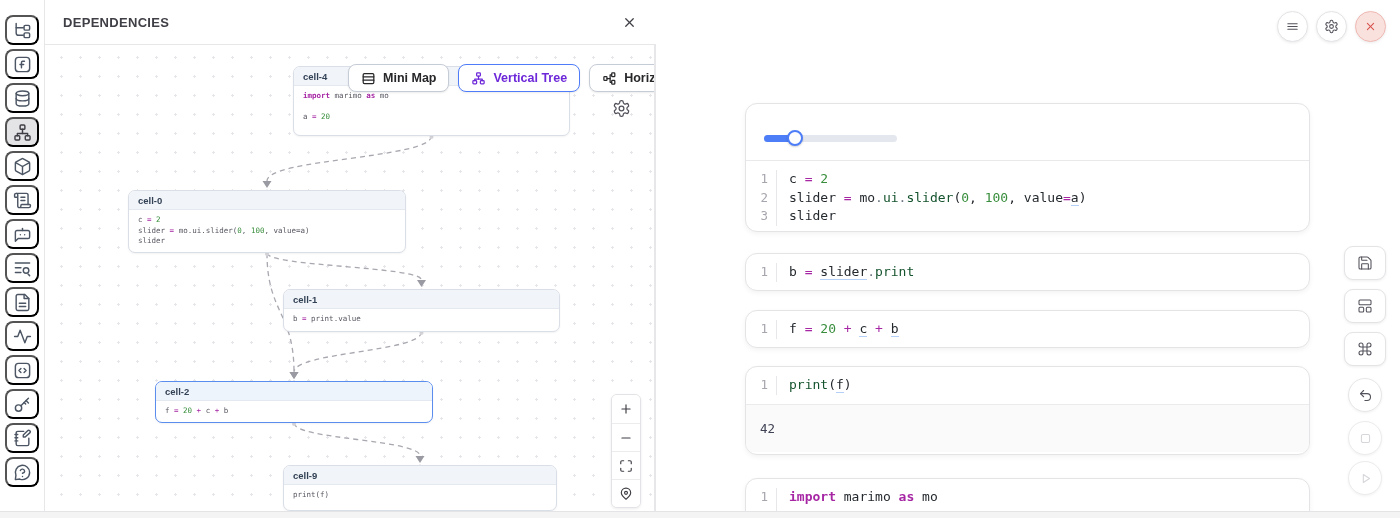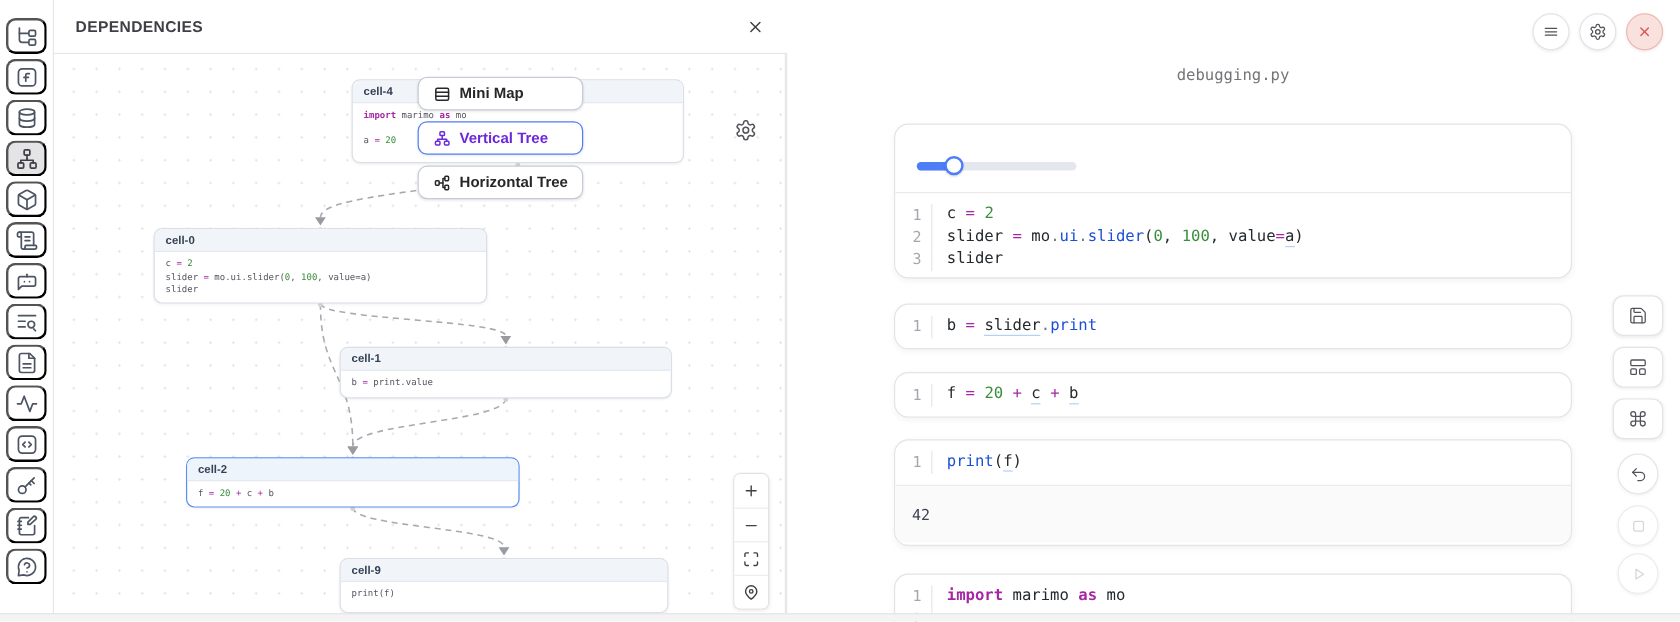--- a/index.html
+++ b/index.html
@@ -31,21 +31,21 @@
   .gnode { position:absolute; background:#fff; border:1px solid #d9dee7; border-radius:7px;
     box-shadow:0 1px 2px rgba(0,0,0,.05); overflow:hidden; z-index:2; cursor:pointer; }
   .gnode.selected { border:1.5px solid #5b8def; }
   .gnode-header { background:#f1f5f9; padding:4px 9px 3px; font-size:9.5px; font-weight:700;
     color:#334155; border-bottom:1px solid #e4e9f0; }
   .gnode.selected .gnode-header { background:#eef4fc; }
   .gnode-body { padding:5px 9px; font-family:"DejaVu Sans Mono", monospace; font-size:7.5px;
     line-height:10.5px; color:#565661; white-space:pre; }
   .gnode-body .tk-p, .gnode-body .tk-d { color:#565661; }
 
-  .view-btns { position:absolute; left:303px; top:19px; display:flex; gap:9px; z-index:5;flex-direction:column; }
+  .view-btns { position:absolute; left:303px; top:19px; display:flex; gap:9px; z-index:5; }
   .view-btn { height:28px; padding:0 12px; display:flex; align-items:center; gap:7px;
     background:#fff; border:1px solid #c6ccd6; border-radius:8px; font-size:12.5px; font-weight:600;
     color:#27272a; box-shadow:0 1px 2px rgba(0,0,0,.08); cursor:pointer; white-space:nowrap; }
   .view-btn.active { border-color:#4f7df9; color:#6d28d9; }
   .graph-gear { position:absolute; left:567px; top:54px; background:none; border:none;
     color:#52525b; z-index:5; cursor:pointer; }
   .zoom-ctrls { position:absolute; left:566px; top:349px; width:30px; background:#fff;
     border:1px solid #e3e3e7; border-radius:6px; box-shadow:0 1px 3px rgba(0,0,0,.08);
     z-index:5; overflow:hidden; }
   .zc-btn { width:100%; height:28px; display:flex; align-items:center; justify-content:center;
@@ -74,21 +74,21 @@
   .code-area { padding:9px 0; cursor:text; }
   .code-line { display:flex; font-family:"DejaVu Sans Mono", monospace; font-size:13px;
     line-height:18.5px; white-space:pre; }
   .gutter { width:31px; flex:none; text-align:right; padding-right:8px; color:#a6a6ae;
     border-right:1px solid #e7e7ea; font-size:12.5px; user-select:none; }
   .code-text { padding-left:12px; }
   .output-area { background:#fafafa; border-top:1px solid #ebebee; padding:16px 14px;
     font-family:"DejaVu Sans Mono", monospace; font-size:12.5px; color:#3f4254; }
 
   .tk-p { color:#24292e; } .tk-o { color:#a626a4; } .tk-n { color:#388e3c; }
-  .tk-f { color:#1d4ed8; } .tk-k { color:#a626a4; font-weight:bold; }
+  .tk-f { color:#14532d; } .tk-k { color:#a626a4; font-weight:bold; }
   .tk-d { color:#6e7781; } .tk-u { color:#24292e; border-bottom:1.5px solid #b5d0f7; }
 
   .rail-right { position:absolute; right:14px; top:0; z-index:6; }
   .sq-btn { position:absolute; right:0; width:42px; height:34px; border-radius:9px;
     border:1px solid #e4e4e7; background:#fff; display:flex; align-items:center; justify-content:center;
     color:#52525b; box-shadow:0 1px 3px rgba(0,0,0,.07); cursor:pointer; }
   .rnd-btn { position:absolute; right:4px; width:34px; height:34px; border-radius:50%;
     border:1px solid #e7e7ea; background:#fff; display:flex; align-items:center; justify-content:center;
     color:#52525b; box-shadow:0 1px 3px rgba(0,0,0,.06); cursor:pointer; }
   .rnd-btn.disabled { color:#d6d6db; border-color:#ececef; cursor:default; }
@@ -346,21 +346,20 @@
             <circle cx="12" cy="12" r="3"></circle>
           </svg>
         </button>
         <button class="circle-btn danger">
           <svg viewBox="0 0 24 24" width="15" height="15" fill="none" stroke="currentColor" stroke-width="1.7" stroke-linecap="round" stroke-linejoin="round">
             <path d="M17 7 7 17"></path>
             <path d="m7 7 10 10"></path>
           </svg>
         </button>
       </div>
-    <div class="nb-title">debugging.py</div>
     <div class="cells" id="cells">
         <div class="cell" style="top: 0px; height: 129px;">
           <div class="widget-area">
             <div class="slider-track">
               <div class="slider-fill" style="width: 31px;"></div>
               <div class="slider-thumb" style="left: 23px;"></div>
             </div>
           </div>
           <div class="code-area">
             <div class="code-line"><span class="gutter">1</span><span class="code-text"><span class="tk-p">c </span><span class="tk-o">=</span><span class="tk-p"> </span><span class="tk-n">2</span></span></div>

